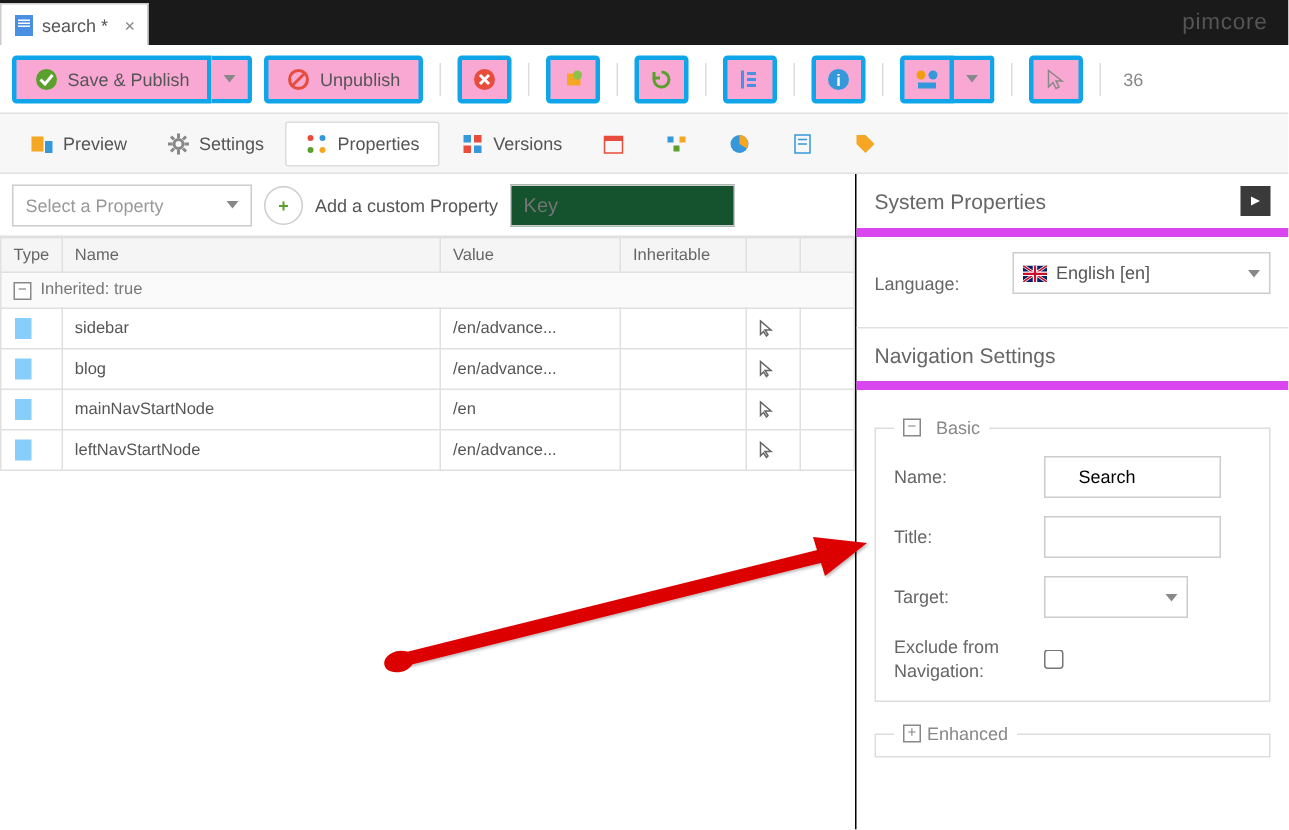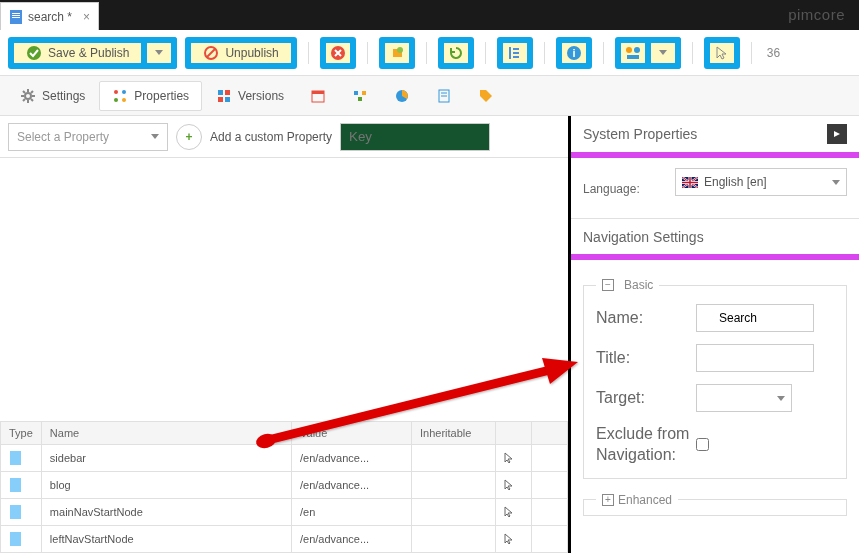--- a/index.html
+++ b/index.html
@@ -8,36 +8,36 @@
 
 .topbar { background: #1a1a1a; height: 30px; display: flex; align-items: flex-end; padding-left: 0; position: relative; }
 .logo { position: absolute; right: 14px; top: 6px; color: #555; font-size: 15px; letter-spacing: 0.5px; }
 .tab { background: #fff; border: 1px solid #ccc; border-bottom: none; height: 28px; display: flex; align-items: center; padding: 0 8px; gap: 5px; font-size: 12px; }
 .tab .close { color: #888; cursor: pointer; margin-left: 6px; }
 .doc-icon { width: 14px; height: 14px; display: inline-block; }
 
 
 .maintoolbar { height: 46px; border-bottom: 1px solid #e0e0e0; display: flex; align-items: center; padding: 0 8px; gap: 8px; }
 .btn-group { display: flex; }
-.btn { height: 32px; display: flex; align-items: center; padding: 0 12px; border: 6px solid #0ea5e9; background: #fef9c3; cursor: pointer; gap: 6px; font-size: 12px; color: #555; }
+.btn { height: 32px; display: flex; align-items: center; padding: 0 12px; border: 3px solid #0ea5e9; background: #f9a8d4; cursor: pointer; gap: 6px; font-size: 12px; color: #555; }
 .btn-split-main { border-radius: 3px 0 0 3px; }
 .btn-split-arrow { border-radius: 0 3px 3px 0; border-left: none; padding: 0 8px; }
 .btn-single { border-radius: 3px; }
 .iconbtn { width: 36px; justify-content: center; padding: 0; }
 .sep { width: 1px; height: 22px; background: #ddd; margin: 0 3px; }
 .countlabel { color: #888; margin-left: 4px; }
 
 
 .tabsrow { height: 40px; background: #f7f7f7; border-bottom: 1px solid #e0e0e0; display: flex; align-items: center; padding: 0 8px; gap: 2px; }
 .navtab { height: 30px; display: flex; align-items: center; padding: 0 12px; gap: 6px; font-size: 12px; color: #555; cursor: pointer; border-radius: 2px; }
 .navtab.active { background: #fff; border: 1px solid #ddd; }
 
 
 .content { display: flex; height: calc(553px - 30px - 46px - 40px); }
-.leftpane { flex: 1; border-right: 3px solid #000000; display: flex; flex-direction: column; justify-content: space-between; }
+.leftpane { flex: 1; border-right: 1px solid #000000; display: flex; flex-direction: column; }
 .rightpane { width: 288px; display: flex; flex-direction: column; }
 
 
 .propbar { height: 42px; display: flex; align-items: center; padding: 0 8px; gap: 8px; border-bottom: 1px solid #e0e0e0; }
 .select-prop { width: 160px; height: 28px; border: 1px solid #ccc; display: flex; align-items: center; padding: 0 8px; justify-content: space-between; color: #999; background: #fff; }
 .addbtn { width: 26px; height: 26px; border: 1px solid #ccc; border-radius: 50%; display: flex; align-items: center; justify-content: center; color: #5aa02c; font-weight: bold; background: #fff; }
 .keyinput { height: 28px; border: 1px solid #ccc; padding: 0 8px; width: 150px; background: #14532d; color: #999; }
 
 
 .table { width: 100%; border-collapse: collapse; font-size: 11px; flex-shrink: 0; }
@@ -51,21 +51,21 @@
 
 .panel-header { height: 42px; display: flex; align-items: center; justify-content: space-between; padding: 0 12px; border-bottom: 6px solid #d946ef; font-size: 14px; color: #666; }
 .panel-body { padding: 10px 12px; }
 .field-row { display: flex; align-items: flex-end; margin-bottom: 12px; gap: 12px; }
 .field-label { width: 80px; color: #666; font-size: 12px; }
 .lang-select { flex: 1; height: 28px; border: 1px solid #ccc; display: flex; align-items: center; padding: 0 6px; justify-content: space-between; background: #fff; }
 
 .fieldset { border: 1px solid #ddd; padding: 12px; margin-top: 8px; }
 .fieldset-legend { padding: 0 6px; color: #888; display: flex; align-items: center; gap: 4px; }
 .fs-row { display: flex; align-items: center; margin-bottom: 12px; }
-.fs-label { width: 100px; color: #666; font-size: 16px; }
+.fs-label { width: 100px; color: #666; font-size: 12px; }
 .fs-input { width: 118px; height: 28px; border: 1px solid #ccc; padding: 0 22px; font-size: 12px; }
 .fs-select { width: 96px; height: 28px; border: 1px solid #ccc; display: flex; align-items: center; justify-content: flex-end; padding: 0 6px; }
 .plus-box { display: inline-block; width: 12px; height: 12px; border: 1px solid #888; text-align: center; line-height: 10px; font-size: 10px; background: #fff; }
 .expand-icon-box { width: 20px; height: 20px; background: #3a3a3a; display: flex; align-items: center; justify-content: center; color: #fff; }
 .flag { display:inline-block; width:16px; position:relative; }
 
 
 svg { display: block; }
 
 
@@ -170,20 +170,29 @@
   <div class="btn btn-single iconbtn">
       <svg width="12" height="14">
         <path d="M1 1 L1 12 L4 9 L6 13 L8 12 L6 8 L10 8 Z" fill="none" stroke="#888" stroke-width="1"></path>
       </svg>
     </div>
   <div class="sep"></div>
   <span class="countlabel">36</span>
 </div>
 
 <div class="tabsrow">
+  <div class="navtab">
+    <span>
+        <svg width="16" height="16">
+          <rect x="1" y="3" width="8" height="10" fill="#f5a623"></rect>
+          <rect x="10" y="6" width="5" height="8" fill="#3498db"></rect>
+        </svg>
+      </span>
+    <span>Preview</span>
+  </div>
   <div class="navtab">
     <span>
         <svg width="16" height="16">
           <circle cx="8" cy="8" r="3" fill="none" stroke="#888" stroke-width="2"></circle>
           <path d="M8 1 v3 M8 12 v3 M1 8 h3 M12 8 h3 M3 3 l2 2 M11 11 l2 2 M3 13 l2-2 M11 5 l2-2" stroke="#888" stroke-width="2"></path>
         </svg>
       </span>
     <span>Settings</span>
   </div>
   <div class="navtab active">
@@ -267,20 +276,23 @@
         <tr>
           <th style="width:36px">Type</th>
           <th>Name</th>
           <th style="width:120px">Value</th>
           <th style="width:84px">Inheritable</th>
           <th style="width:36px"></th>
           <th style="width:36px"></th>
         </tr>
       </thead>
       <tbody>
+        <tr class="group-row">
+          <td colspan="6"><span class="minus-box">−</span><span>Inherited: true</span></td>
+        </tr>
         <tr>
           <td><span class="docblue"><svg width="14" height="16">
                   <rect x="1" y="1" width="11" height="14" fill="#87cefa"></rect>
                 </svg></span></td>
           <td>sidebar</td>
           <td>/en/advance...</td>
           <td></td>
           <td style="text-align:center"><span class="cursor-btn"><svg width="10" height="12">
                   <path d="M1 1 L1 10 L3 8 L5 11 L6 10 L4 7 L8 7 Z" fill="none" stroke="#666"></path>
                 </svg></span></td>

